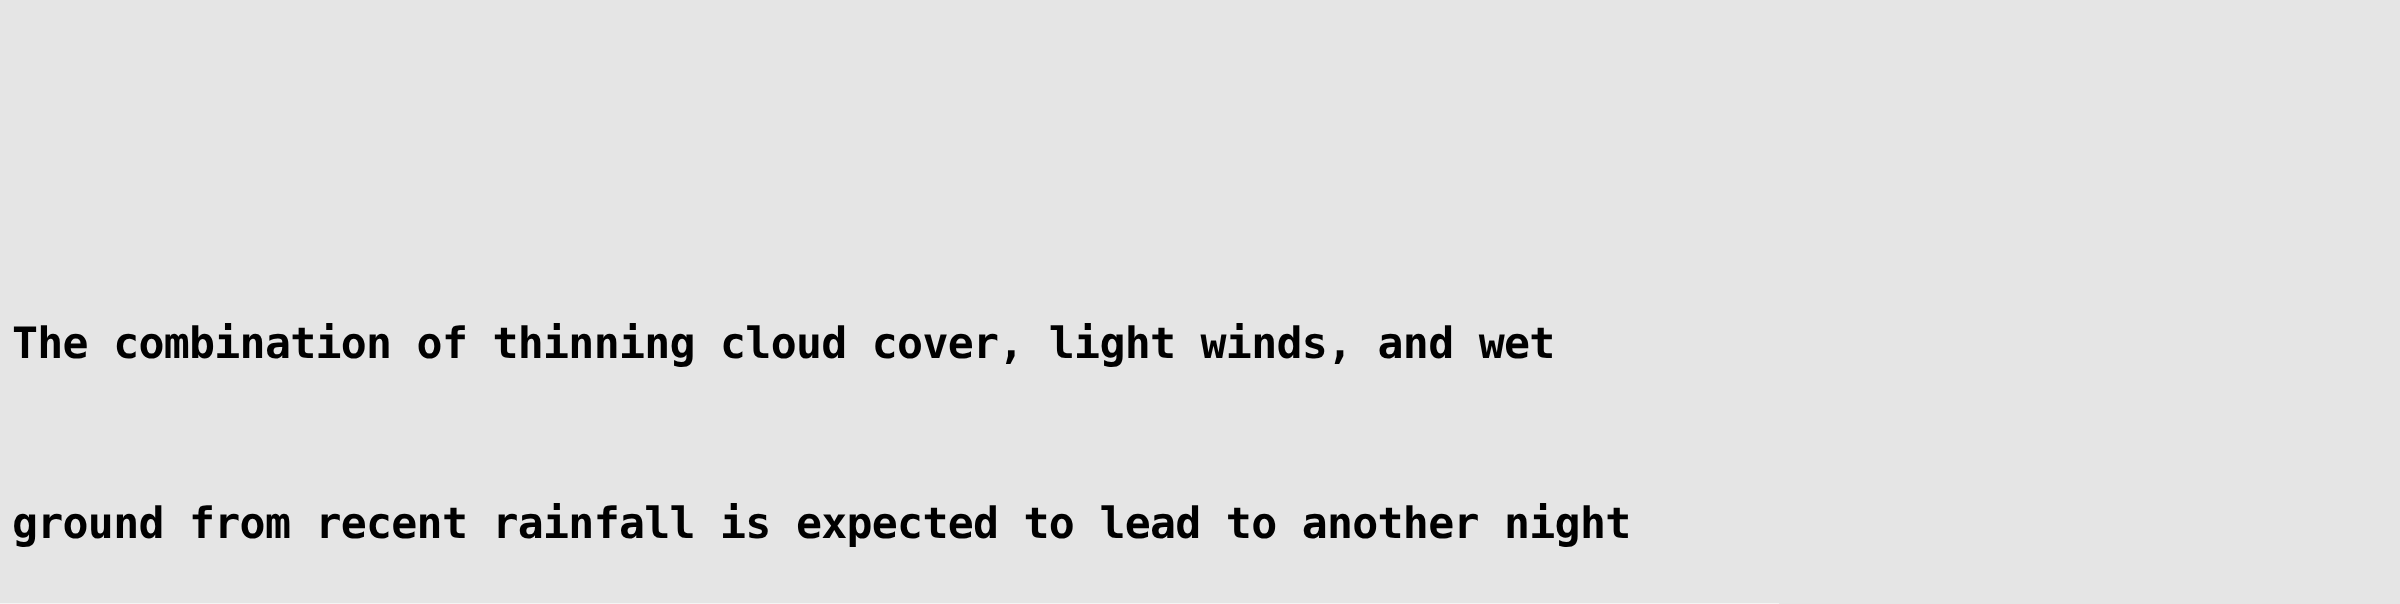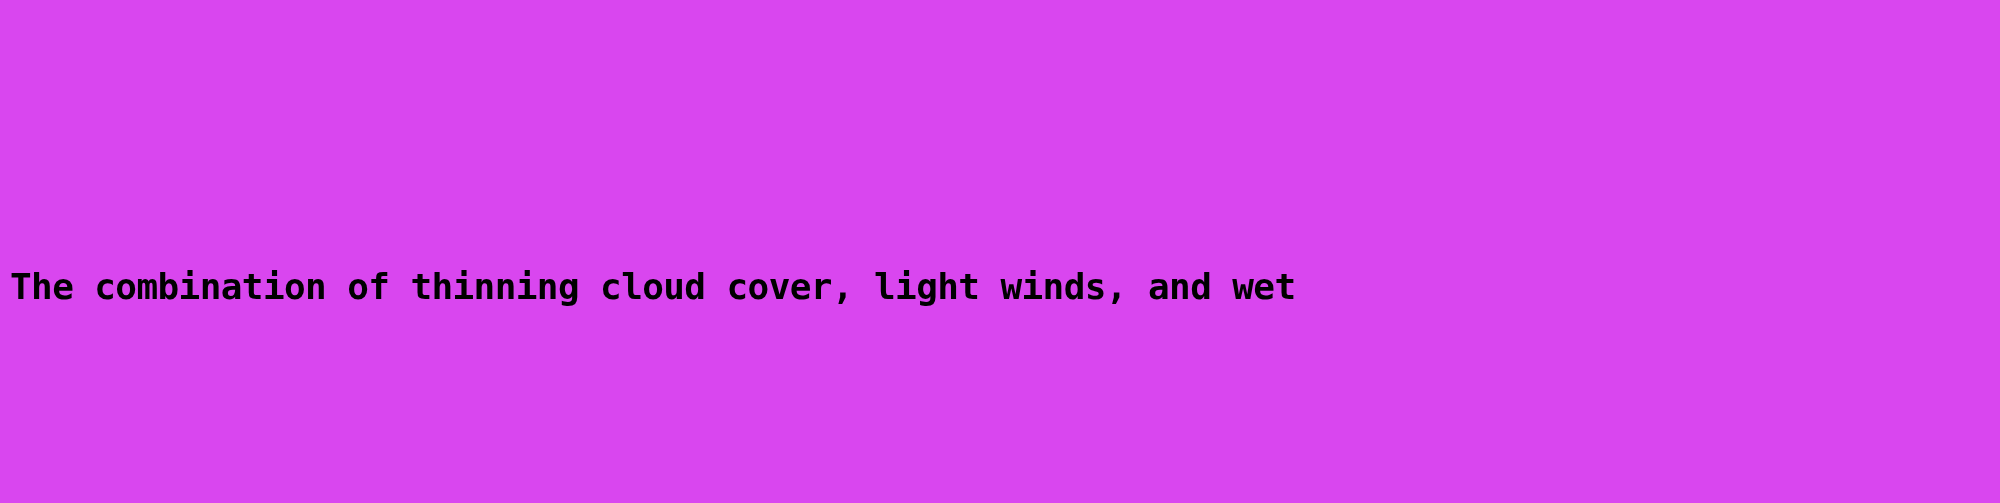--- a/index.html
+++ b/index.html
@@ -11,21 +11,21 @@
   body {
     width: 2000px;
     height: 503px;
     overflow: hidden;
     font-family: "DejaVu Sans Mono", "Liberation Mono", monospace;
   }
   .page {
     position: relative;
     width: 2000px;
     height: 503px;
-    background: #d946ef;
+    background: #e5e5e5;
     box-sizing: border-box;
     padding: 12px 0 0 10px;
   }
   .doc {
     color: #000000;
     font-family: "DejaVu Sans Mono", "Liberation Mono", monospace;
     font-weight: 700;
     font-size: 36px;
     line-height: 50px;
     letter-spacing: -0.6px;
@@ -44,20 +44,21 @@
   }
 </style>
 </head>
 <body>
 
 <div class="page">
   <div class="doc">
 
     <p class="para">
       <span class="line">The combination of thinning cloud cover, light winds, and wet</span>
+      <span class="line">ground from recent rainfall is expected to lead to another night</span>
       
       
       
     </p>
 
     
 
   </div>
 </div>
 

